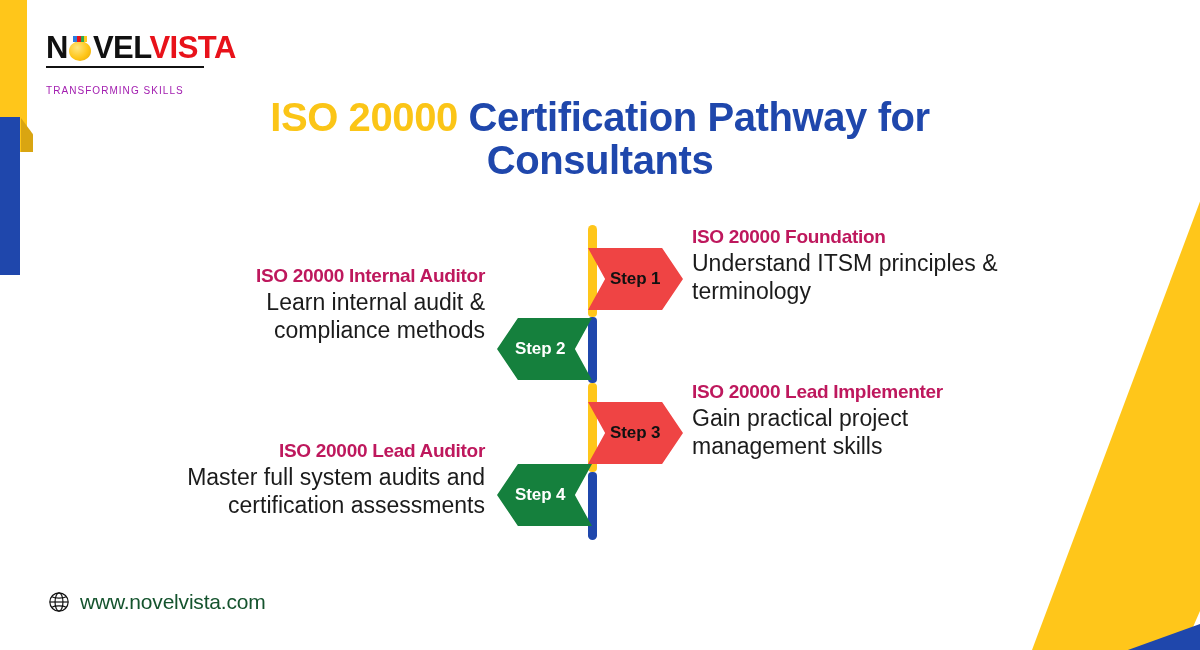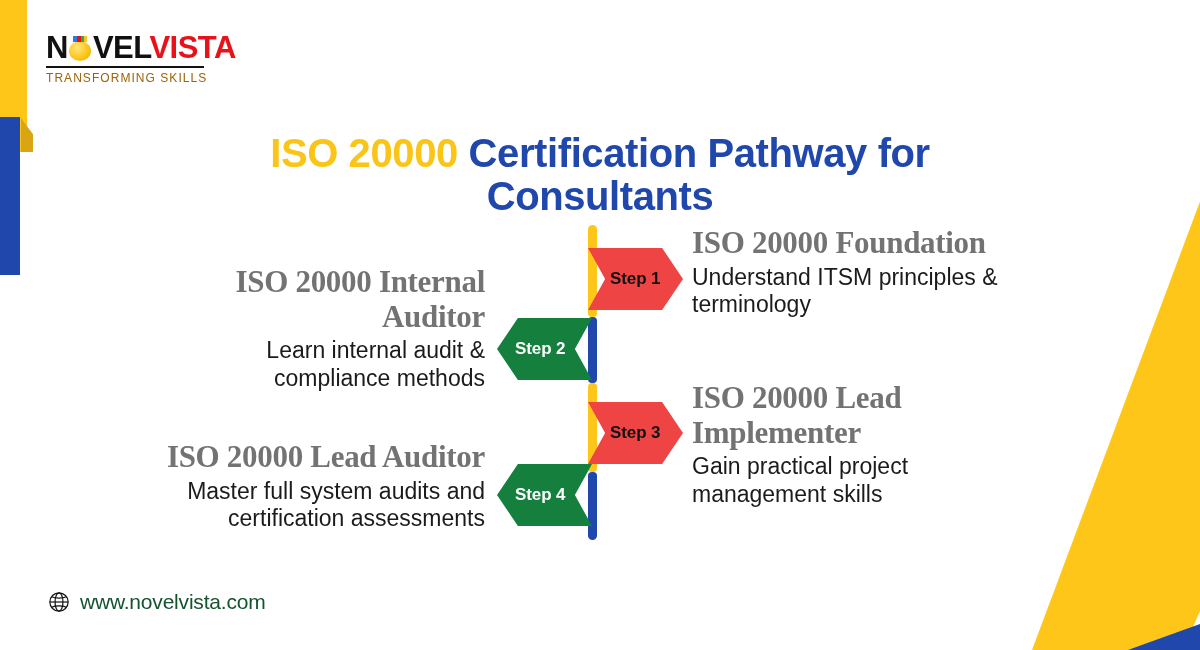--- a/index.html
+++ b/index.html
@@ -92,39 +92,38 @@
     left: 5px; top: 0px;
     width: 14px; height: 6px;
     background: linear-gradient(to right,#2D7BE0 0 32%, #E8121A 32% 58%, #2FA84F 58% 80%, #FFC61A 80% 100%);
   }
   .logo-rule {
     margin-top: 3px;
     width: 158px; height: 2px;
     background: #111111;
   }
   .logo-tagline {
-    margin-top: 3px;
-    font-size: 12px;
+    margin-top: 17px;
+    font-size: 10px;
     letter-spacing: 1.05px;
-    color: #a16207;
+    color: #a21caf;
     white-space: nowrap;
   }
 
   
   .title {
     position: absolute;
     left: 200px; top: 96px;
     width: 800px;
     text-align: center;
     font-weight: bold;
     font-size: 40px;
     line-height: 1.08;
     letter-spacing: -0.4px;
     color: #1F47AC;
-    margin-top: 36px;
   }
   .title .hl { color: #FBC517; }
 
   
   .spine { position: absolute; left: 588px; width: 9px; border-radius: 4px; }
   .spine-y1 { top: 228px; height: 89px;  background: #FFC61A; }
   .spine-b1 { top: 317px; height: 66px;  background: #1F47AC; }
   .spine-y2 { top: 383px; height: 89px;  background: #FFC61A; }
   .spine-b2 { top: 472px; height: 66px;  background: #1F47AC; }
   .spine-cap-top {
@@ -162,25 +161,24 @@
   }
   .chip1 { left: 588px; top: 248px; }
   .chip2 { left: 497px; top: 318px; }
   .chip3 { left: 588px; top: 402px; }
   .chip4 { left: 497px; top: 464px; }
 
   
   .block { position: absolute; }
   .block h3 {
     font-weight: bold;
-    font-size: 31px;
+    font-size: 19px;
     line-height: 1.12;
-    color: #737373;
+    color: #be185d;
     letter-spacing: -0.3px;
-    font-family: Liberation Serif, serif;
   }
   .block p {
     margin-top: 3px;
     font-size: 23px;
     line-height: 1.2;
     color: #1b1b1b;
     font-weight: normal;
   }
   .block-right { text-align: left; }
   .block-left  { text-align: right; }

